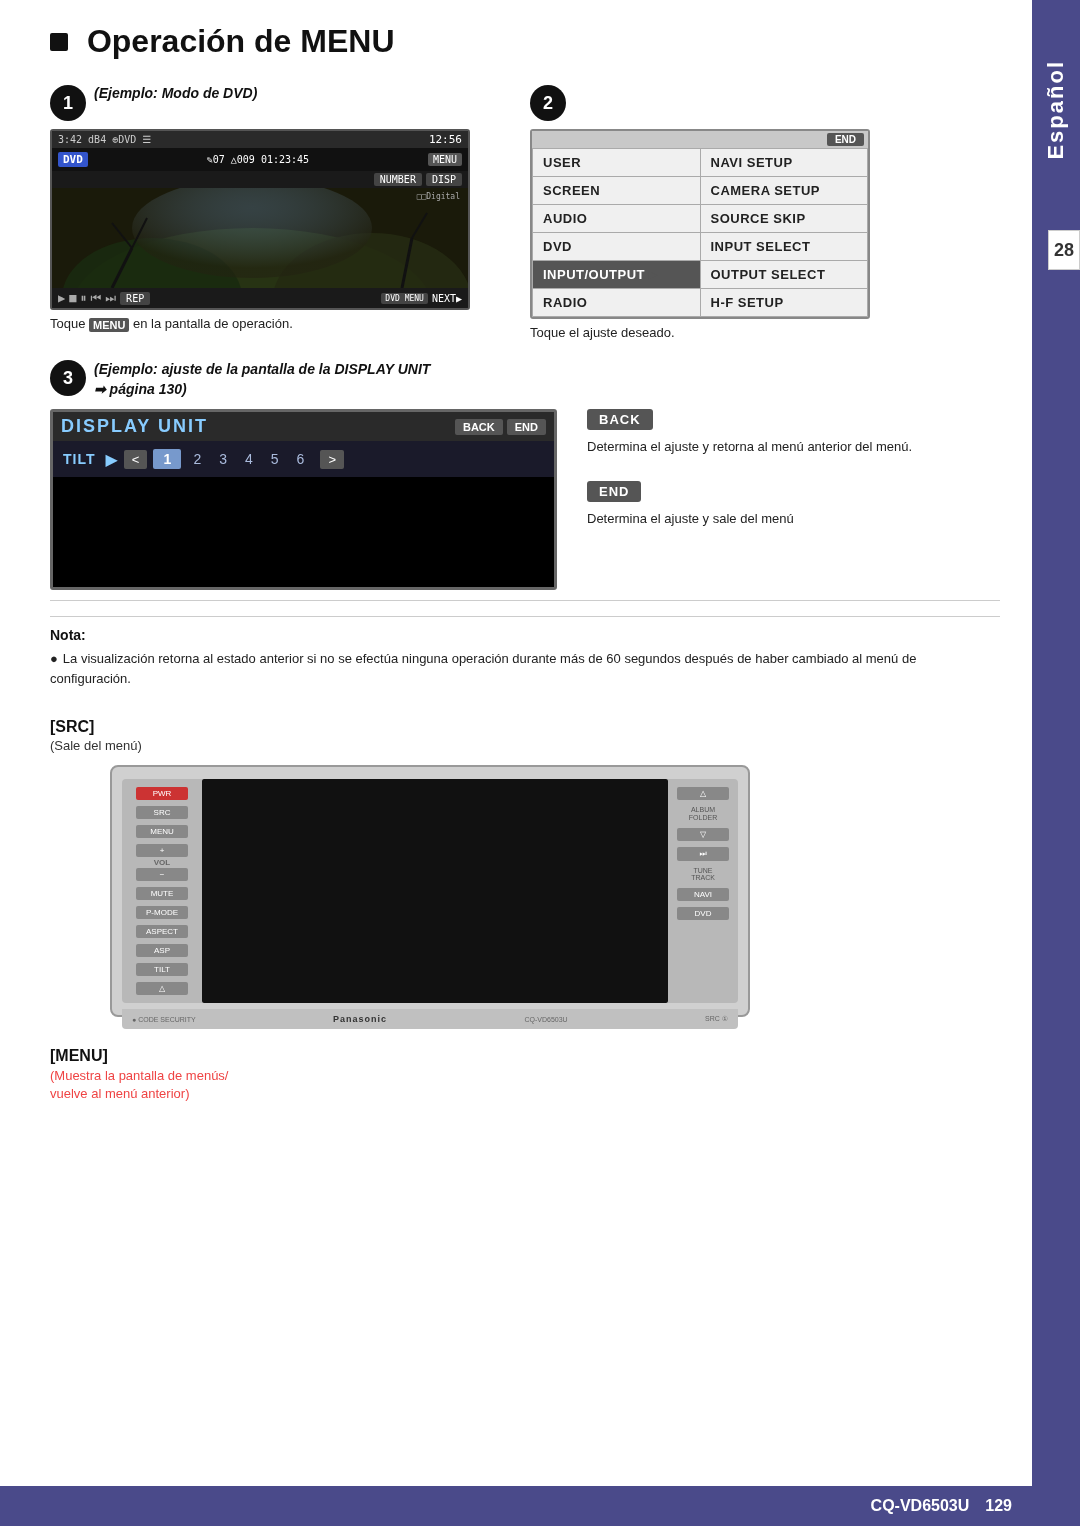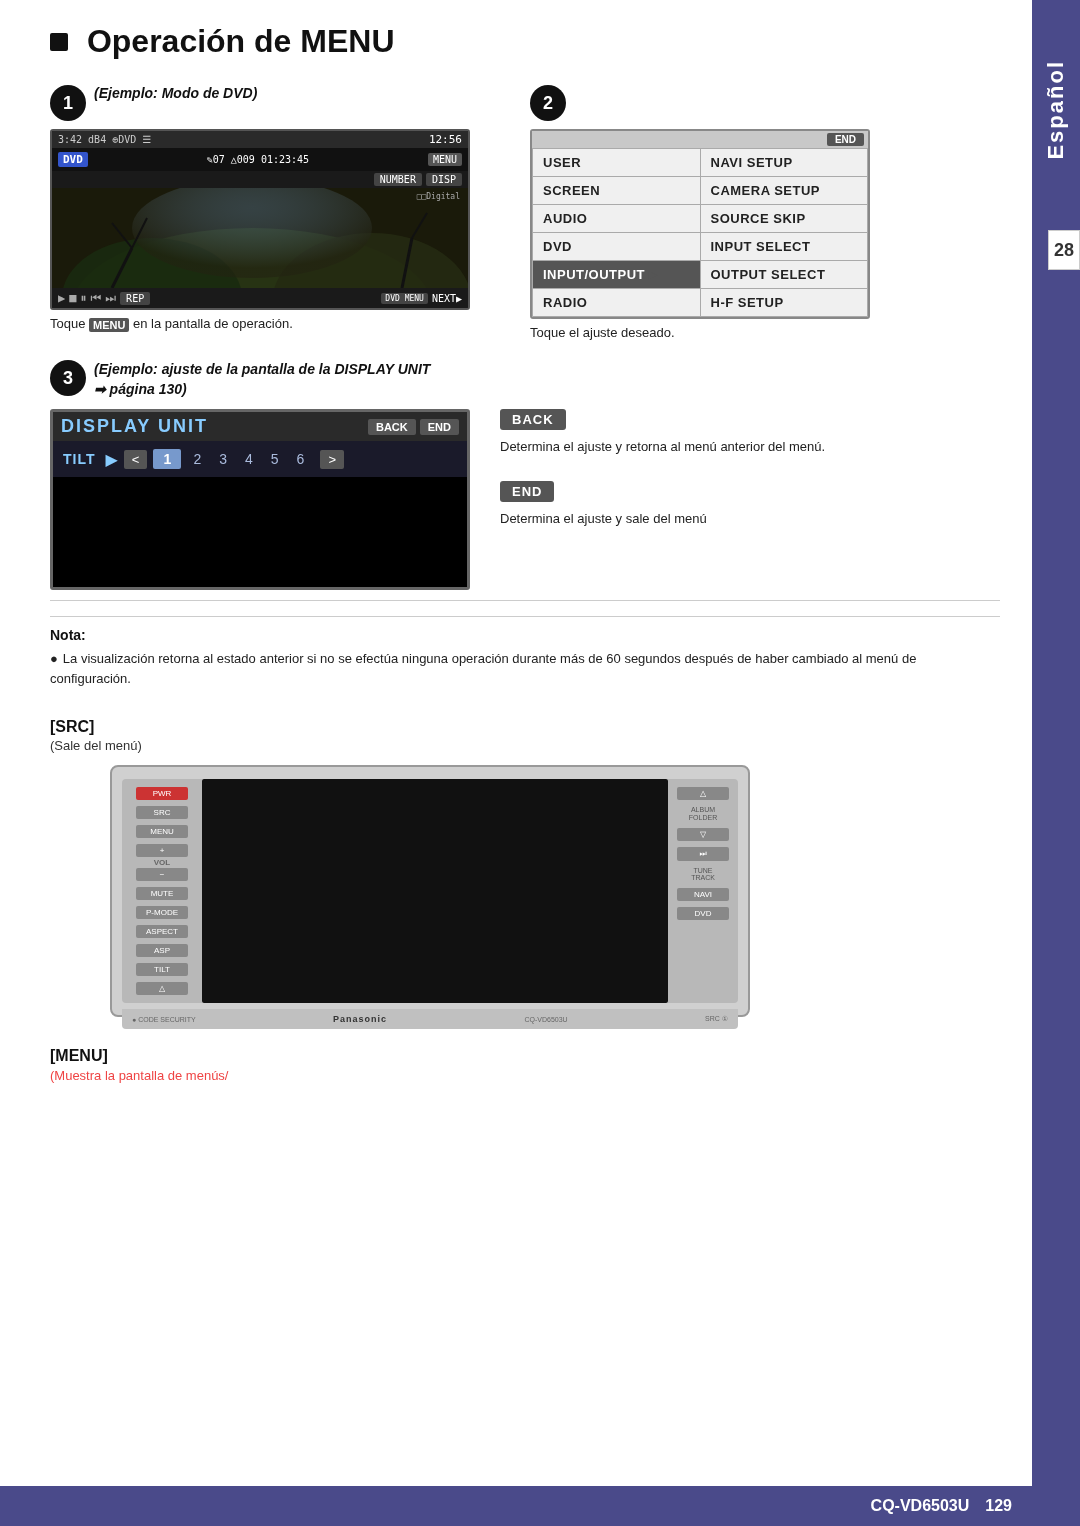--- a/index.html
+++ b/index.html
@@ -318,21 +318,21 @@
       line-height: 1.4;
     }
     .step3-row {
       display: flex;
       flex-direction: row;
       gap: 30px;
     }
 
     
     .display-screen {
-      width: 420px;
+      width: 507px;
       background: #1a1a2a;
       border: 3px solid #666;
       border-radius: 3px;
       overflow: hidden;
       flex-shrink: 0;
     }
     .disp-top-bar {
       background: #2a2a2a;
       padding: 4px 8px;
       display: flex;
@@ -827,20 +827,21 @@
           <span>SRC ①</span>
         </div>
       </div>
     </div>
   </div>
 
   <div class="menu-section">
     <div class="menu-description">
       <p class="menu-title">[MENU]</p>
       <p class="menu-sub">(Muestra la pantalla de menús/</p>
+      <p class="menu-sub"> vuelve al menú anterior)</p>
     </div>
   </div>
 
 </div>
 
 <div class="footer">
   <span class="footer-text">CQ-VD6503U</span>
   <span class="footer-text" style="margin-left:16px;">129</span>
 </div>
 

